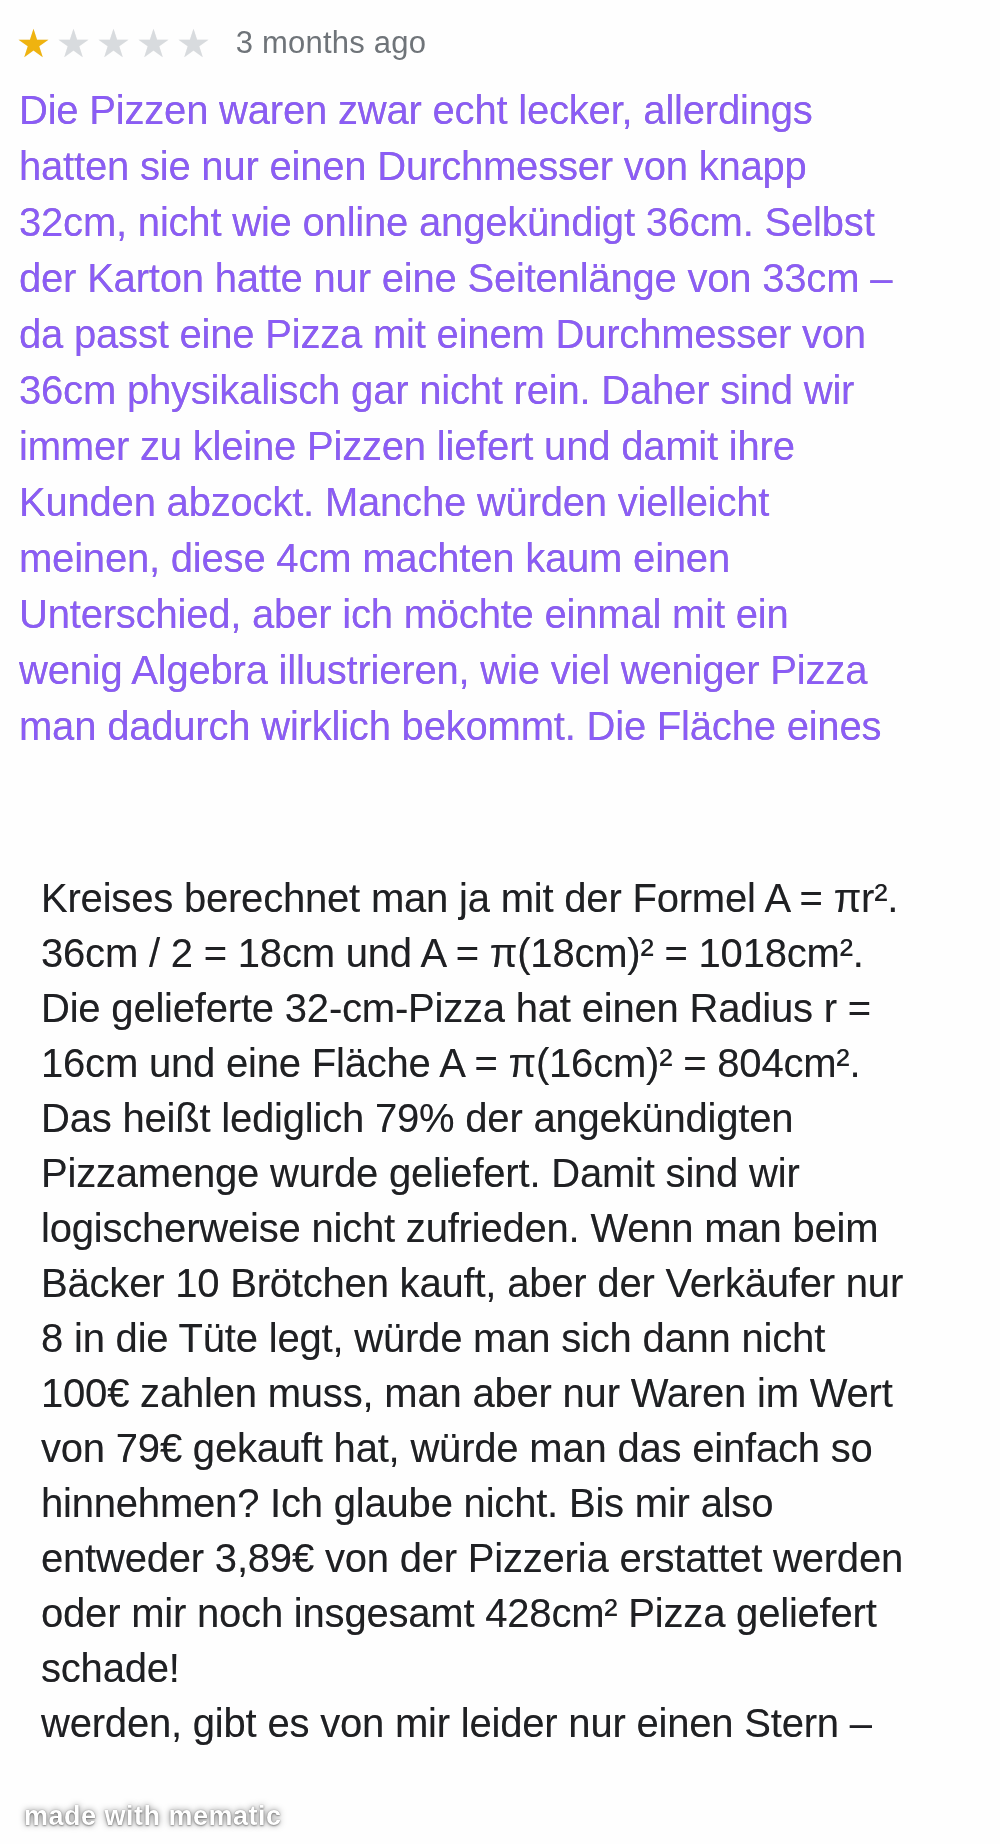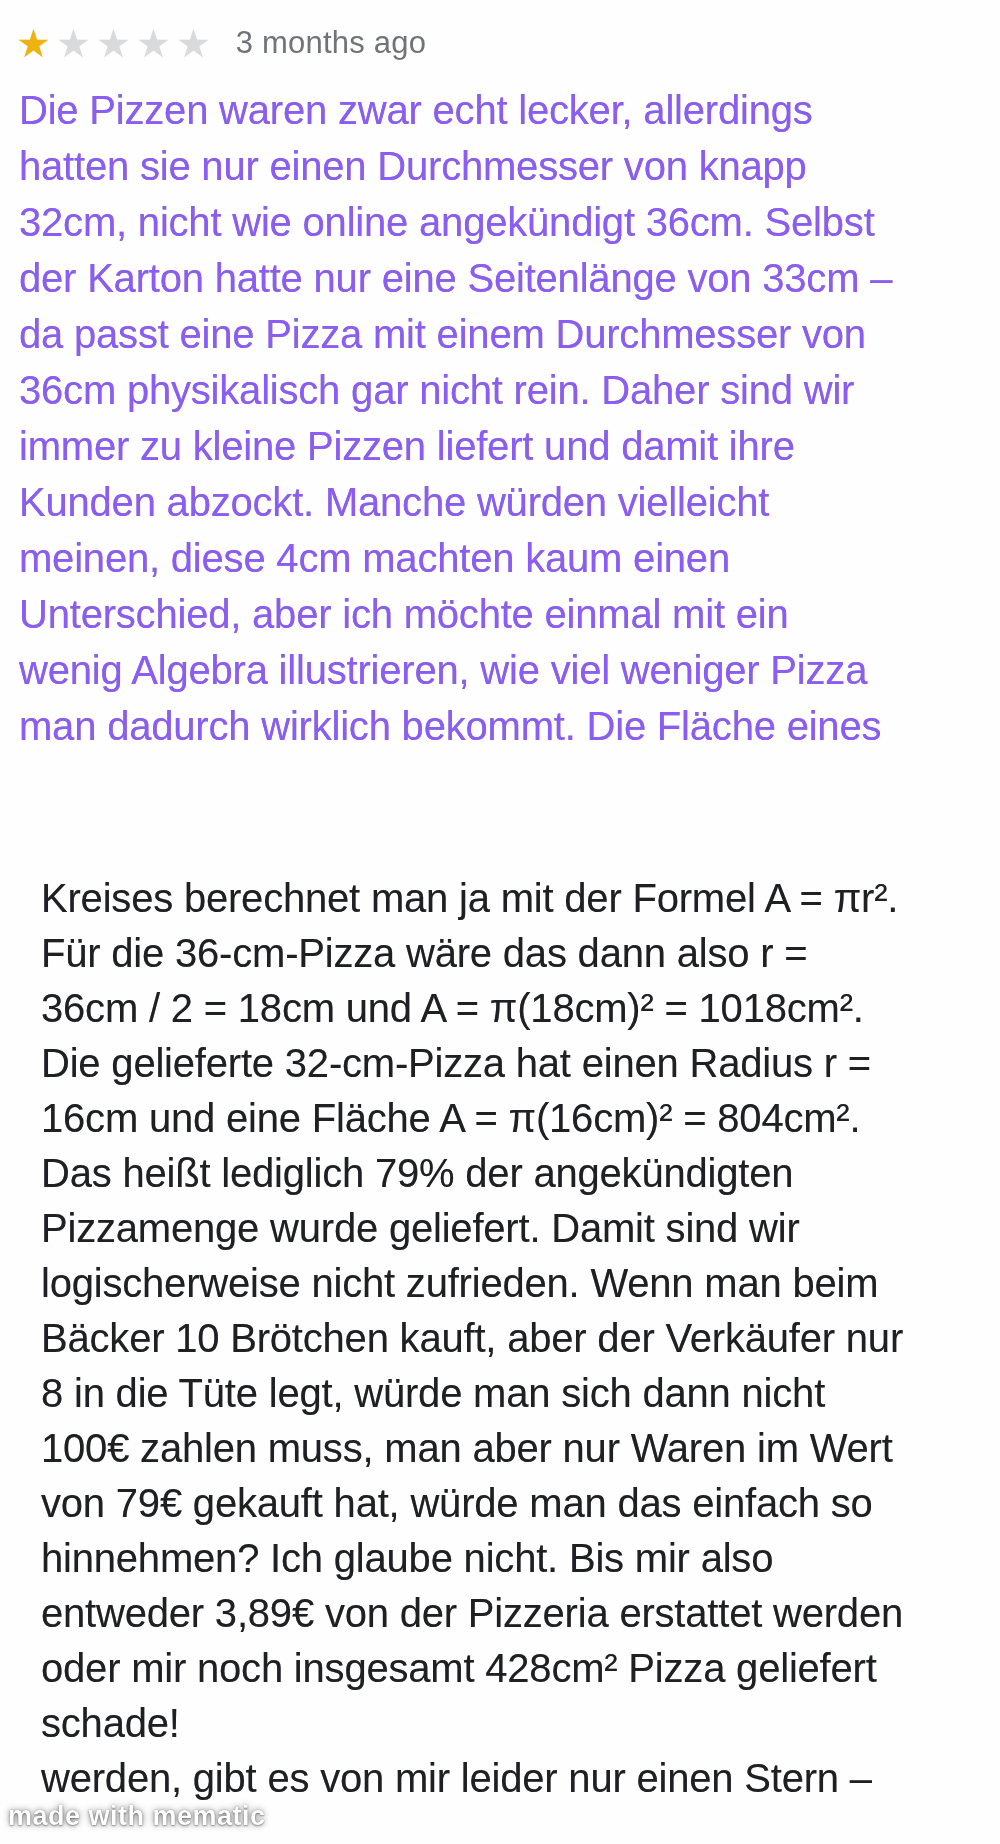--- a/index.html
+++ b/index.html
@@ -50,21 +50,21 @@
     top:847px;
     left:41px;
     line-height:55px;
     margin-top:24px;
   }
   .line{
     white-space:nowrap;
   }
   .watermark{
     position:absolute;
-    left:8px;
+    left:24px;
     top:1801px;
     font-size:27px;
     font-weight:bold;
     letter-spacing:0.5px;
     color:#ffffff;
     text-shadow:0 0 6px rgba(0,0,0,0.5), 0 1px 2px rgba(0,0,0,0.35), 0 0 1px rgba(0,0,0,0.4);
   }
 </style>
 </head>
 <body>
@@ -92,21 +92,20 @@
       <div class="line">immer zu kleine Pizzen liefert und damit ihre</div>
       <div class="line">Kunden abzockt. Manche würden vielleicht</div>
       <div class="line">meinen, diese 4cm machten kaum einen</div>
       <div class="line">Unterschied, aber ich möchte einmal mit ein</div>
       <div class="line">wenig Algebra illustrieren, wie viel weniger Pizza</div>
       <div class="line">man dadurch wirklich bekommt. Die Fläche eines</div>
     </div>
 
   <div class="block block-2" style="color: rgb(31, 32, 35);">
       <div class="line">Kreises berechnet man ja mit der Formel A = πr².</div>
-      <div class="line">Für die 36-cm-Pizza wäre das dann also r =</div>
       <div class="line">36cm / 2 = 18cm und A = π(18cm)² = 1018cm².</div>
       <div class="line">Die gelieferte 32-cm-Pizza hat einen Radius r =</div>
       <div class="line">16cm und eine Fläche A = π(16cm)² = 804cm².</div>
       <div class="line">Das heißt lediglich 79% der angekündigten</div>
       <div class="line">Pizzamenge wurde geliefert. Damit sind wir</div>
       <div class="line">logischerweise nicht zufrieden. Wenn man beim</div>
       <div class="line">Bäcker 10 Brötchen kauft, aber der Verkäufer nur</div>
       <div class="line">8 in die Tüte legt, würde man sich dann nicht</div>
       <div class="line">100€ zahlen muss, man aber nur Waren im Wert</div>
       <div class="line">von 79€ gekauft hat, würde man das einfach so</div>

